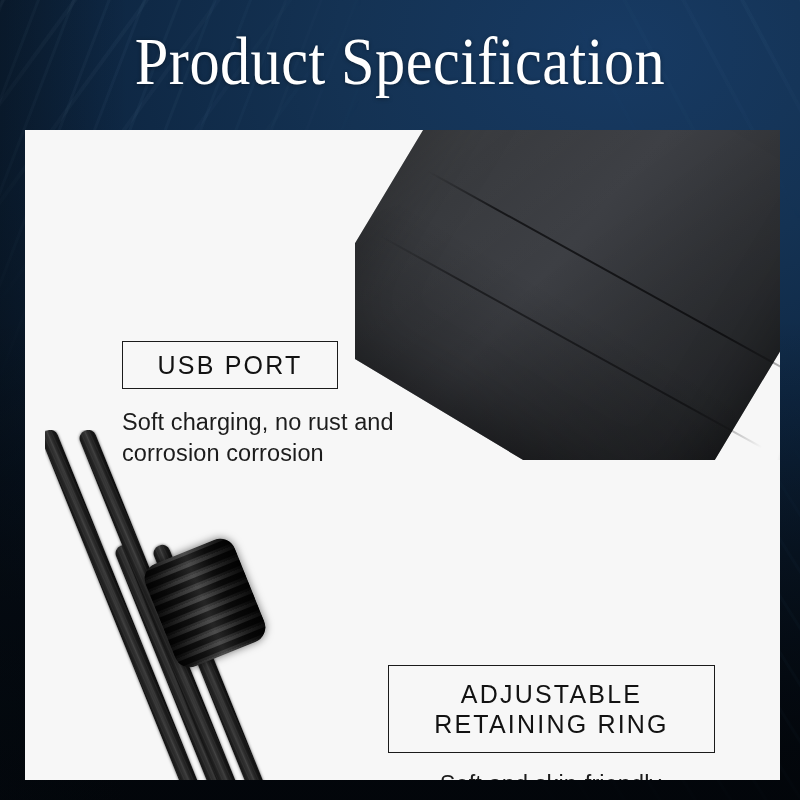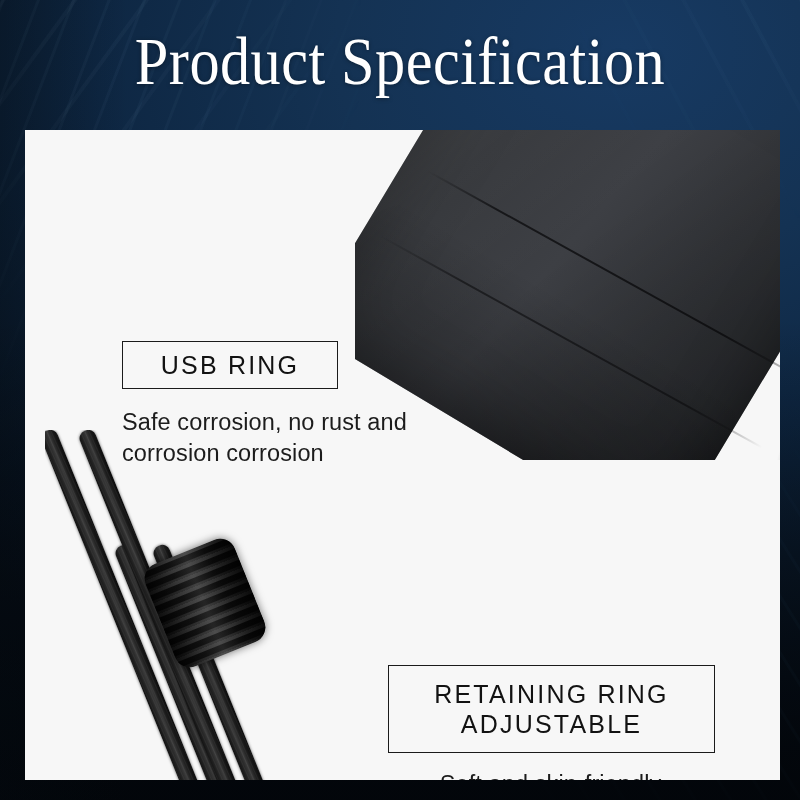--- a/index.html
+++ b/index.html
@@ -360,33 +360,33 @@
           <div class="cord-texture"></div>
         </div>
       <div class="ring">
         <div class="ring-grooves"></div>
         <div class="ring-shade"></div>
       </div>
     </div>
 
     <div class="callout" id="callout-usb">
       <div class="callout-box">
-        <span class="callout-heading">USB RING</span>
+        <span class="callout-heading">USB PORT</span>
       </div>
       <div class="callout-body">
-        <div>Safe corrosion, no rust and</div>
+        <div>Soft charging, no rust and</div>
         <div>corrosion corrosion</div>
       </div>
     </div>
 
     <div class="callout" id="callout-ring">
       <div class="callout-box">
         <div class="callout-heading">
+          <div>ADJUSTABLE</div>
           <div>RETAINING RING</div>
-          <div>ADJUSTABLE</div>
         </div>
       </div>
       <div class="callout-body">
         <div>Soft and skin-friendly,</div>
 
       </div>
     </div>
 
   </div>
 </div>

